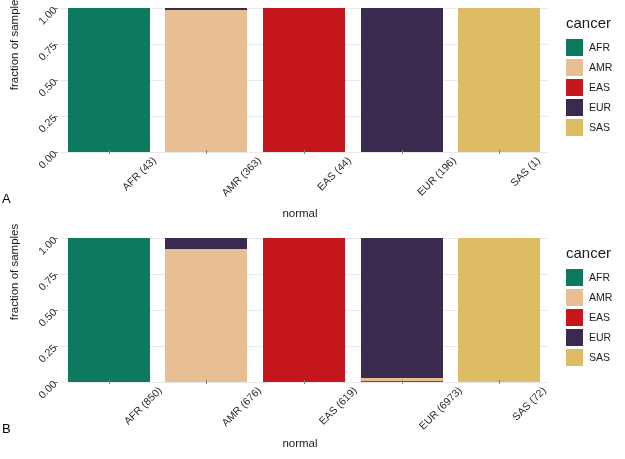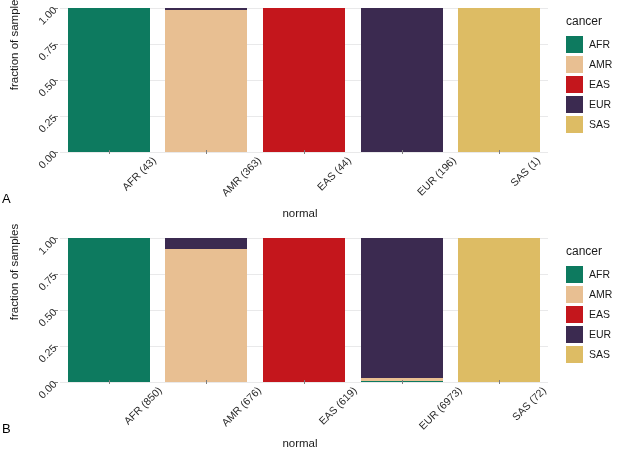--- a/index.html
+++ b/index.html
@@ -89,21 +89,21 @@
   }
   .xtickmark{
     position:absolute;top:-4px;width:1px;height:4px;background:#7f7f7f;
   }
 
   
   .legend{
     position:absolute;left:566px;top:14px;width:59px;
   }
   .legend-title{
-    font-size:12px;color:#1a1a1a;margin-bottom:6px;
+    font-size:15px;color:#1a1a1a;margin-bottom:6px;
   }
   .legend-row{
     display:flex;align-items:center;height:20px;
   }
   .legend-key{
     width:17px;height:17px;flex:0 0 17px;
   }
   .legend-label{
     font-size:10.5px;color:#1a1a1a;margin-left:6px;
   }

